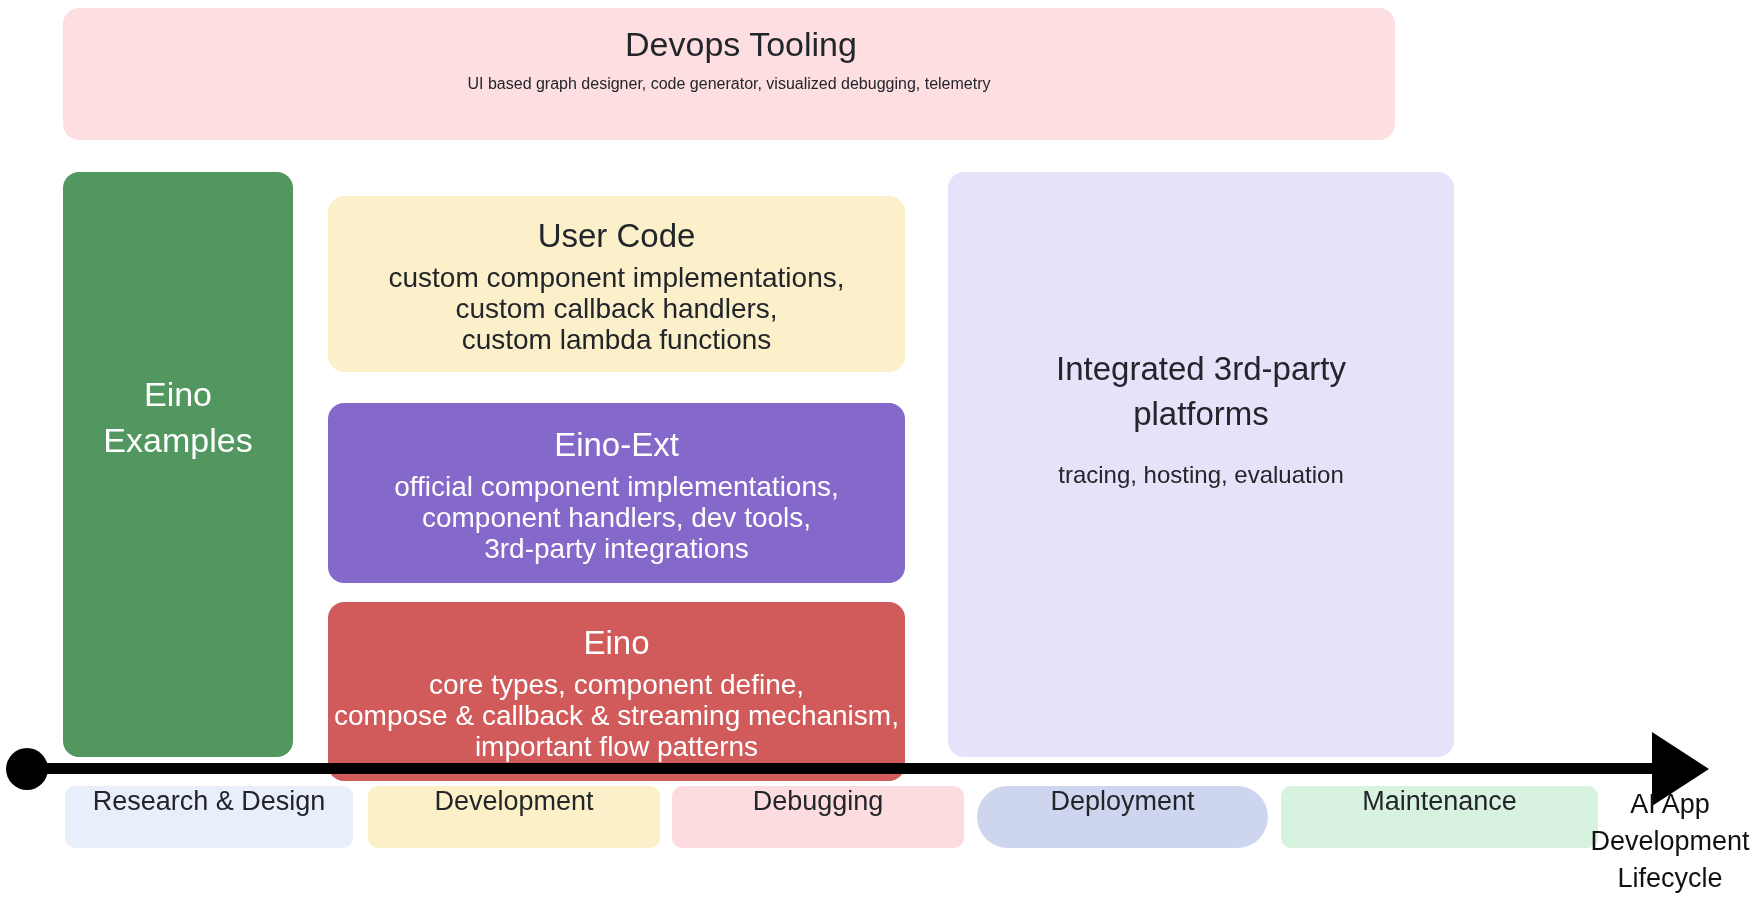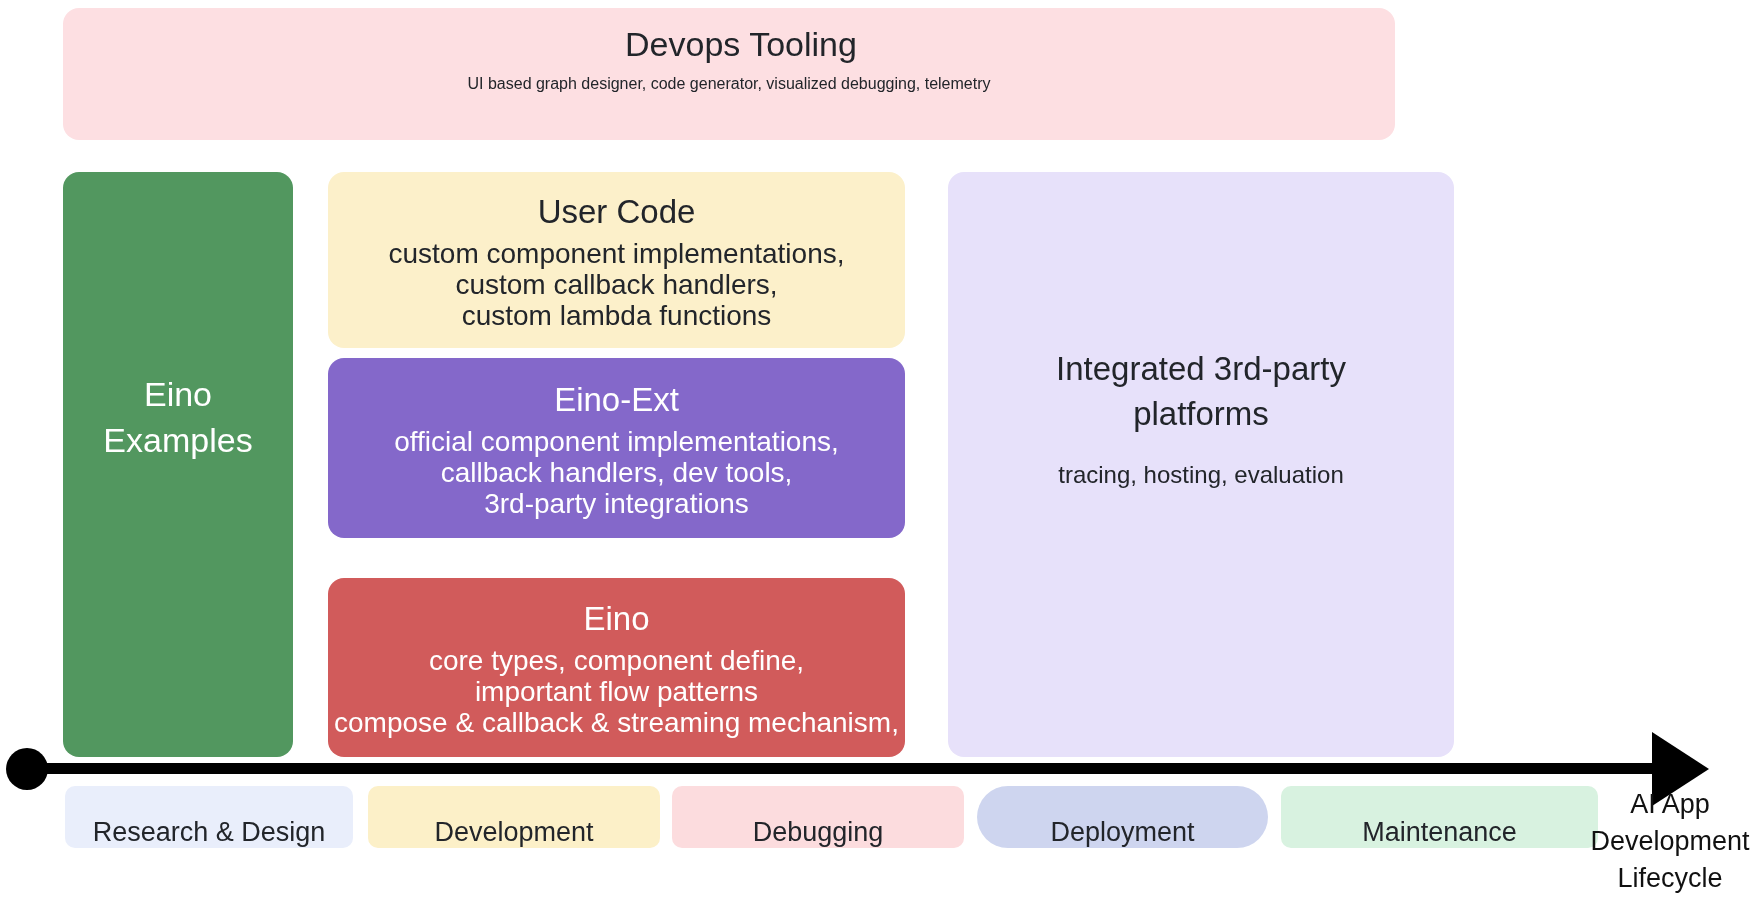--- a/index.html
+++ b/index.html
@@ -35,24 +35,24 @@
     left: 63px; top: 172px; width: 230px; height: 585px;
     background: #52975f; color: #ffffff;
     display: flex; flex-direction: column; justify-content: center; align-items: center;
     padding-bottom: 96px;
   }
   .examples .title-line { font-size: 34px; line-height: 46px; }
 
   
   .midbox {
     left: 328px; width: 577px;
-    display: flex; flex-direction: column; justify-content: center; align-items: center;
+    display: flex; flex-direction: column; justify-content: center; align-items: center; margin-top: 24px;
   }
   .user-code { top: 172px; height: 176px; background: #fcf0ca; }
-  .eino-ext  { top: 358px; height: 180px; background: #8468ca; color: #ffffff; }
+  .eino-ext  { top: 379px; height: 180px; background: #8468ca; color: #ffffff; }
   .eino-core { top: 578px; height: 179px; background: #d15b5b; color: #ffffff; }
   .midbox .title { margin-bottom: 4px; }
 
   
   .platforms {
     left: 948px; top: 172px; width: 506px; height: 585px;
     background: #e7e1fa;
     display: flex; flex-direction: column; justify-content: center; align-items: center;
     padding-bottom: 92px;
   }
@@ -74,21 +74,21 @@
     width: 0; height: 0;
     border-top: 37px solid transparent;
     border-bottom: 37px solid transparent;
     border-left: 57px solid #000000;
   }
 
   
   .stage {
     position: absolute; top: 786px; height: 62px;
     border-radius: 10px;
-    display: flex; align-items: flex-end; justify-content: center;
+    display: flex; align-items: flex-start; justify-content: center;
     font-size: 27px;
   }
   .stage-0 { left: 65px;   width: 288px; background: #e9eefb; }
   .stage-1 { left: 368px;  width: 292px; background: #fcf0c8; }
   .stage-2 { left: 672px;  width: 292px; background: #fcdcde; }
   .stage-3 { left: 977px;  width: 291px; background: #ced5ef; border-radius: 31px; }
   .stage-4 { left: 1281px; width: 317px; background: #d8f2e0; }
 
   
   .axis-caption {
@@ -115,29 +115,29 @@
   <div class="box midbox user-code">
     <div class="title">User Code</div>
     <div class="line">custom component implementations,</div>
     <div class="line">custom callback handlers,</div>
     <div class="line">custom lambda functions</div>
   </div>
 
   <div class="box midbox eino-ext">
     <div class="title">Eino-Ext</div>
     <div class="line">official component implementations,</div>
-    <div class="line">callback handlers, dev tools,</div>
+    <div class="line">component handlers, dev tools,</div>
     <div class="line">3rd-party integrations</div>
   </div>
 
   <div class="box midbox eino-core">
     <div class="title">Eino</div>
     <div class="line">core types, component define,</div>
+    <div class="line">compose &amp; callback &amp; streaming mechanism,</div>
     <div class="line">important flow patterns</div>
-    <div class="line">compose &amp; callback &amp; streaming mechanism,</div>
   </div>
 
   <div class="box platforms">
     <div class="title">Integrated 3rd-party platforms</div>
     <div class="sub">tracing, hosting, evaluation</div>
   </div>
 
   <div class="axis-dot"></div>
   <div class="axis-line"></div>
   <div class="axis-arrowhead"></div>

